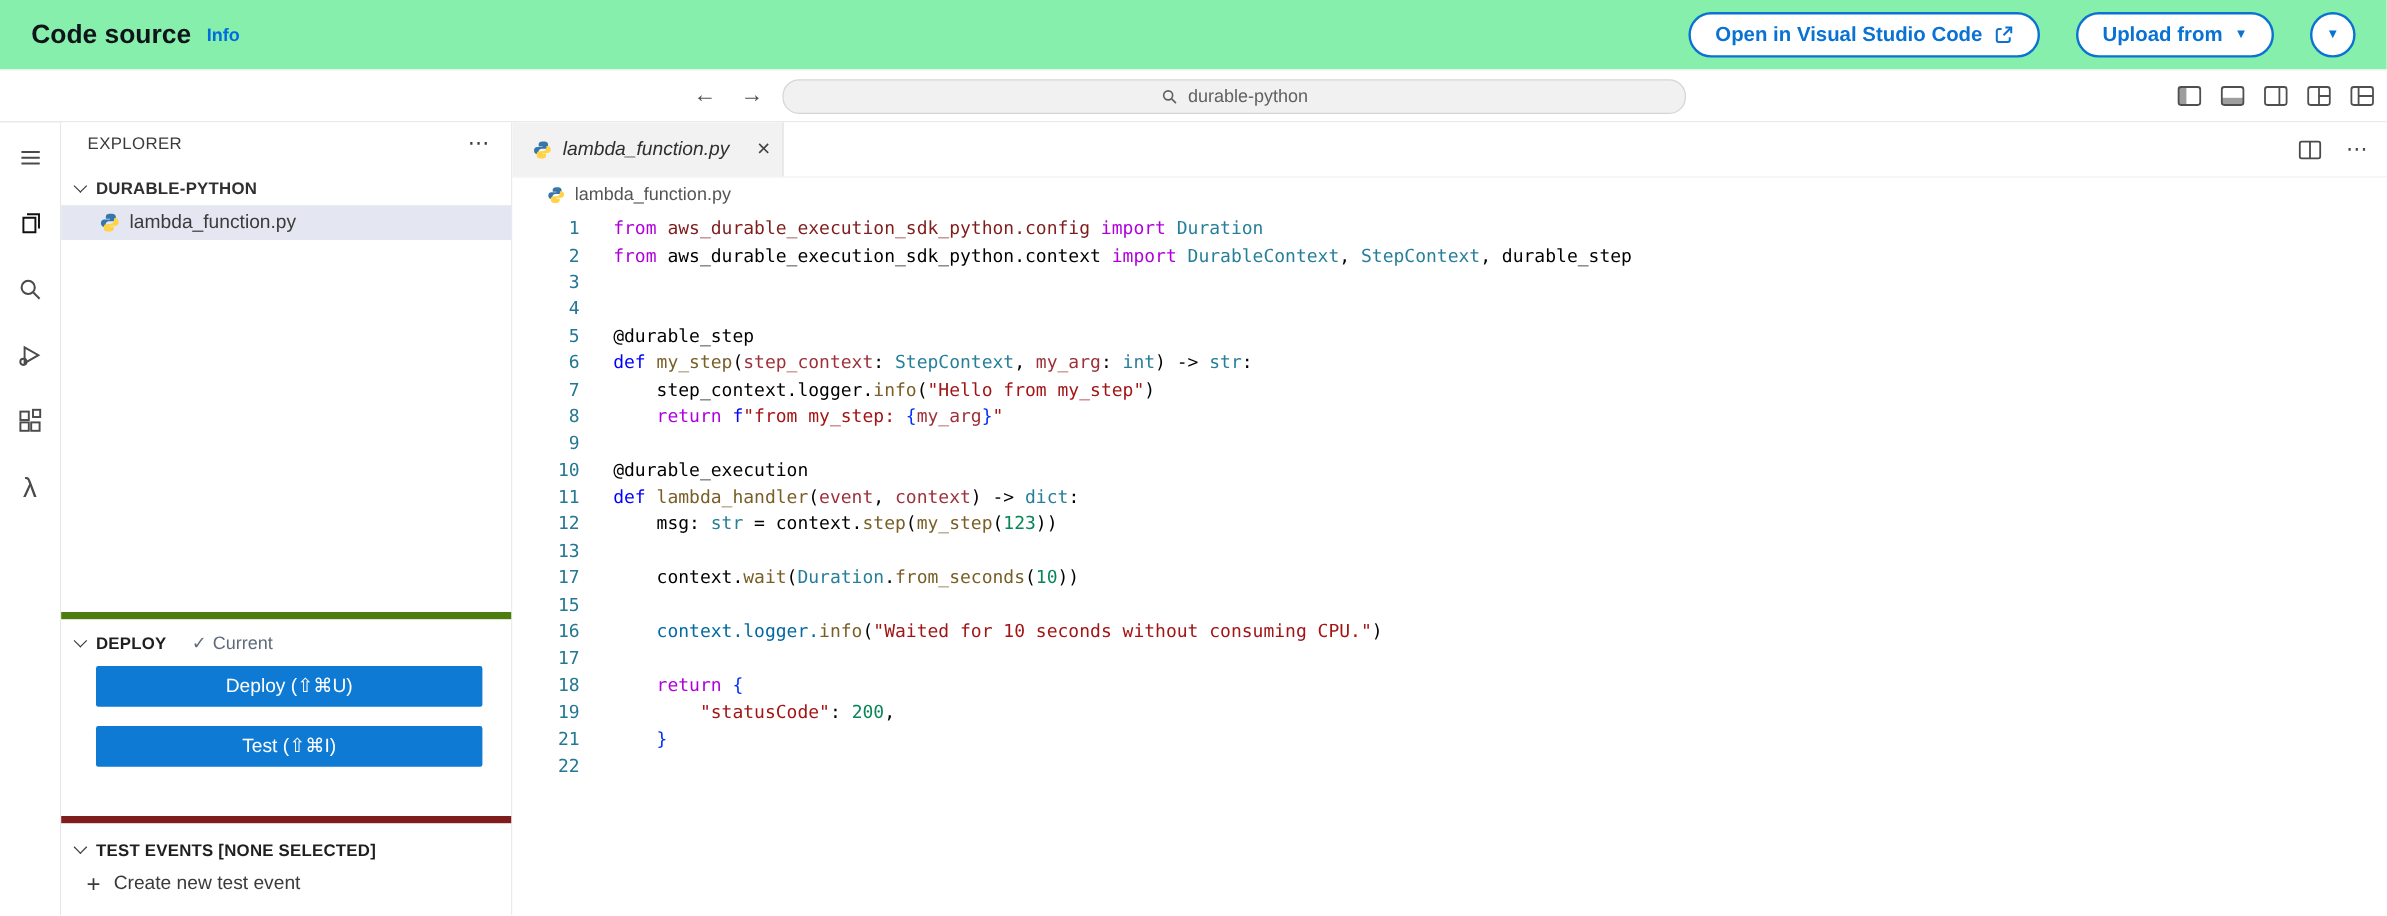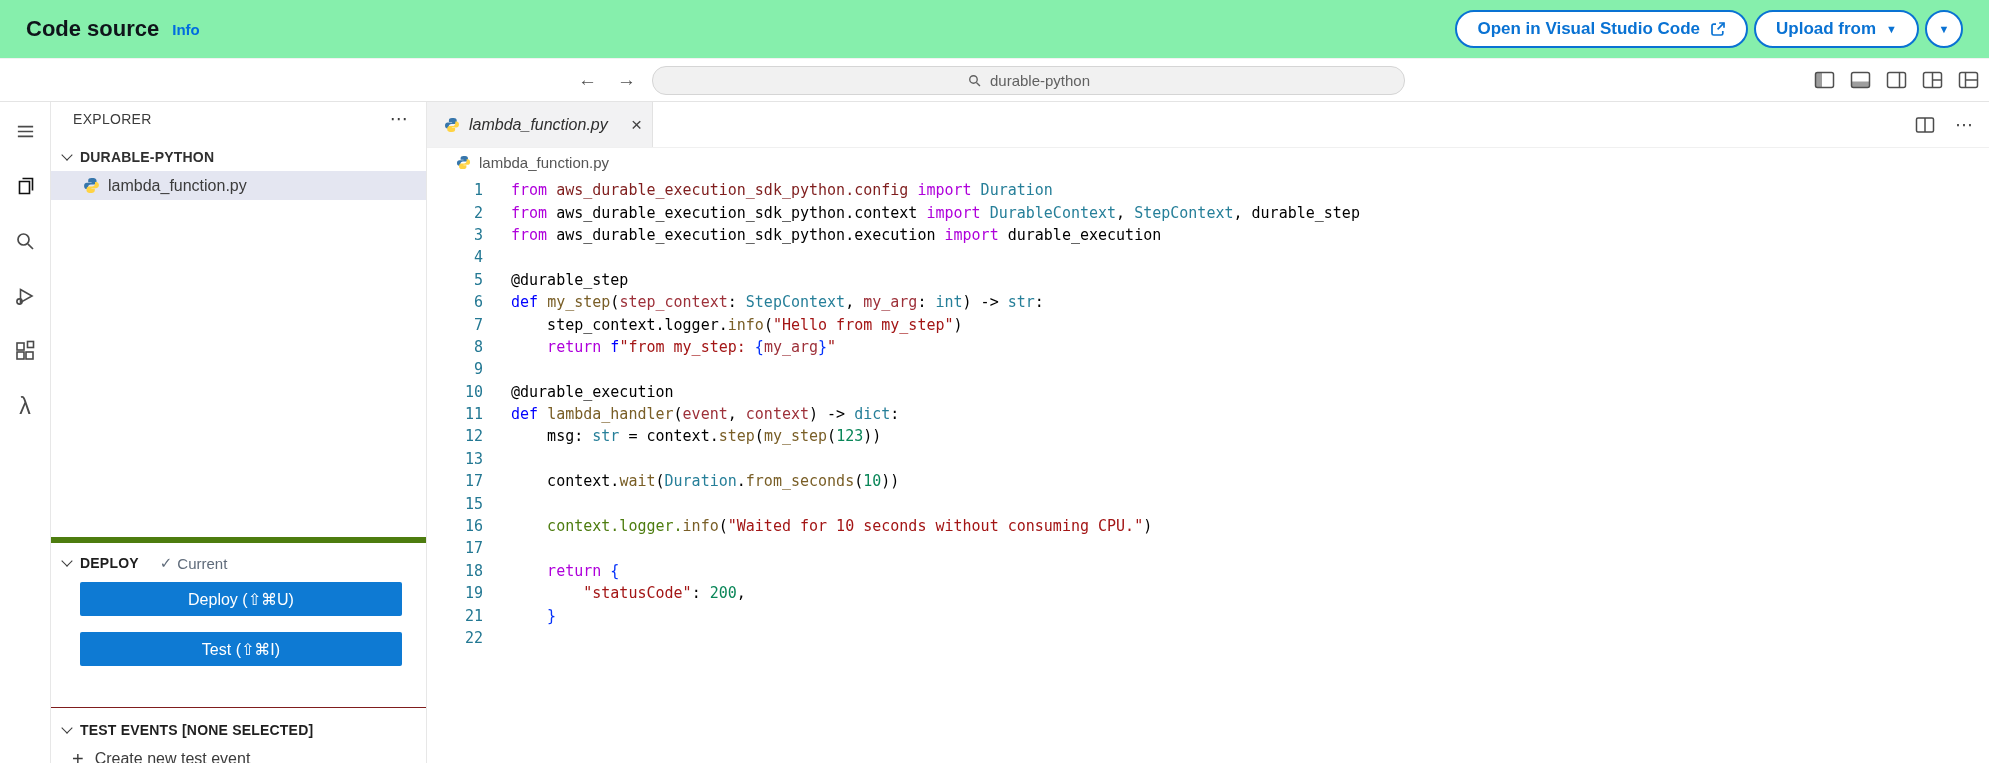--- a/index.html
+++ b/index.html
@@ -8,21 +8,21 @@
     width: 1989px; height: 763px;
     background: #fff;
     font-family: "Liberation Sans", "DejaVu Sans", sans-serif;
     color: #1f1f1f;
   }
 
   
   .aws-header { height: 58px; display: flex; align-items: center; padding: 0 26px; background: #86efac; }
   .page-title { font-size: 22px; font-weight: 700; color: #0f141a; }
   .info-link { margin-left: 13px; font-size: 15px; font-weight: 700; color: var(--info_link); cursor: pointer; }
-  .hdr-actions { margin-left: auto; display: flex; align-items: center; gap: 6px; }
+  .hdr-actions { margin-left: auto; display: flex; align-items: center; gap: 30px; }
   .aws-btn {
     height: 38px; border: 2px solid var(--accent); border-radius: 20px; background: #fff;
     color: var(--accent); font-size: 17px; font-weight: 700; display: flex; align-items: center;
     gap: 10px; padding: 0 20px; font-family: inherit; cursor: pointer; white-space: nowrap;
   }
   .aws-btn .caret { font-size: 11px; line-height: 1; }
   .aws-btn-round { width: 38px; height: 38px; padding: 0; border-radius: 50%; justify-content: center; }
 
   
   .vscode { height: 705px; display: flex; flex-direction: column; border-top: 1px solid #f2f2f2; background: #fff; }
@@ -57,21 +57,21 @@
   .deploy-sect { flex: none; height: 170px; border-top: 6px solid #4d7c0f; padding-top: 5px; }
   .sect-header { height: 30px; display: flex; align-items: center; gap: 9px; padding-left: 12px; font-size: 14px; font-weight: 700; color: #1f1f1f; letter-spacing: .2px; }
   .deploy-status { margin-left: 12px; font-weight: 400; color: #5f6b7a; font-size: 15px; letter-spacing: 0; display: flex; gap: 5px; align-items: center; }
   .vsc-btn {
     display: flex; align-items: center; justify-content: center; height: 34px; margin: 0 24px 0 29px;
     width: calc(100% - 53px); background: var(--deploy_button_bg); color: #fff; font-size: 16px;
     border: none; border-radius: 2px; font-family: inherit; cursor: pointer;
   }
   .vsc-btn.first { margin-top: 4px; }
   .vsc-btn + .vsc-btn { margin-top: 16px; }
-  .testevents-sect { flex: none; height: 56px; border-top: 1px solid #7f1d1d; padding-top: 7px; }
+  .testevents-sect { flex: none; height: 83px; border-top: 6px solid #7f1d1d; padding-top: 7px; }
   .create-row { height: 28px; display: flex; align-items: center; gap: 11px; padding-left: 21px; font-size: 16px; color: #3b3b3b; cursor: pointer; }
   .plus { font-size: 20px; color: #3b3b3b; line-height: 1; }
 
   
   .editor { flex: 1; display: flex; flex-direction: column; min-width: 0; background: #fff; }
   .tabbar { height: 46px; flex: none; display: flex; align-items: stretch; border-bottom: 1px solid #f0f0f0; }
   .tab {
     width: 226px; display: flex; align-items: center; gap: 9px; padding: 0 10px 0 17px;
     background: #f2f2f3; border-right: 1px solid #e2e2e2; font-size: 16px; font-style: italic; color: #2f2f2f; cursor: pointer;
   }
@@ -303,21 +303,20 @@
             <div class="code-line">
               <span class="ln">1</span>
               <span class="lt"><span style="color: rgb(175, 0, 219);">from </span><span style="color: #7f1d1d;">aws_durable_execution_sdk_python.config </span><span style="color: rgb(175, 0, 219);">import </span><span style="color: rgb(38, 127, 153);">Duration</span></span>
             </div>
             <div class="code-line">
               <span class="ln">2</span>
               <span class="lt"><span style="color: rgb(175, 0, 219);">from </span><span style="color: rgb(0, 0, 0);">aws_durable_execution_sdk_python.context </span><span style="color: rgb(175, 0, 219);">import </span><span style="color: rgb(38, 127, 153);">DurableContext</span><span style="color: rgb(0, 0, 0);">, </span><span style="color: rgb(38, 127, 153);">StepContext</span><span style="color: rgb(0, 0, 0);">, </span><span style="color: rgb(0, 0, 0);">durable_step</span></span>
             </div>
             <div class="code-line">
               <span class="ln">3</span>
-              <span class="lt"><span style="color: rgb(175, 0, 219);">from </span><span style="color: rgb(0, 0, 0);">aws_durable_execution_sdk_python.execution </span><span style="color: rgb(175, 0, 219);">import </span><span style="color: rgb(0, 0, 0);">durable_execution</span></span>
             </div>
             <div class="code-line">
               <span class="ln">4</span>
               <span class="lt"></span>
             </div>
             <div class="code-line">
               <span class="ln">5</span>
               <span class="lt"><span style="color: rgb(0, 0, 0);">@durable_step</span></span>
             </div>
             <div class="code-line">
@@ -355,21 +354,21 @@
             <div class="code-line">
               <span class="ln">17</span>
               <span class="lt"><span style="color: rgb(0, 0, 0);">    context.</span><span style="color: rgb(121, 94, 38);">wait</span><span style="color: rgb(0, 0, 0);">(</span><span style="color: rgb(38, 127, 153);">Duration</span><span style="color: rgb(0, 0, 0);">.</span><span style="color: rgb(121, 94, 38);">from_seconds</span><span style="color: rgb(0, 0, 0);">(</span><span style="color: rgb(9, 134, 88);">10</span><span style="color: rgb(0, 0, 0);">))</span></span>
             </div>
             <div class="code-line">
               <span class="ln">15</span>
               <span class="lt"></span>
             </div>
             <div class="code-line">
               <span class="ln">16</span>
-              <span class="lt"><span style="color: #4d7c0f;">    context.logger.</span><span style="color: rgb(121, 94, 38);">info</span><span style="color: rgb(0, 0, 0);">(</span><span style="color: rgb(163, 21, 21);">"Waited for 10 seconds without consuming CPU."</span><span style="color: rgb(0, 0, 0);">)</span></span>
+              <span class="lt"><span style="color: #0369a1;">    context.logger.</span><span style="color: rgb(121, 94, 38);">info</span><span style="color: rgb(0, 0, 0);">(</span><span style="color: rgb(163, 21, 21);">"Waited for 10 seconds without consuming CPU."</span><span style="color: rgb(0, 0, 0);">)</span></span>
             </div>
             <div class="code-line">
               <span class="ln">17</span>
               <span class="lt"></span>
             </div>
             <div class="code-line">
               <span class="ln">18</span>
               <span class="lt"><span style="color: rgb(175, 0, 219);">    return </span><span style="color: rgb(4, 49, 250);">{</span></span>
             </div>
             <div class="code-line">

